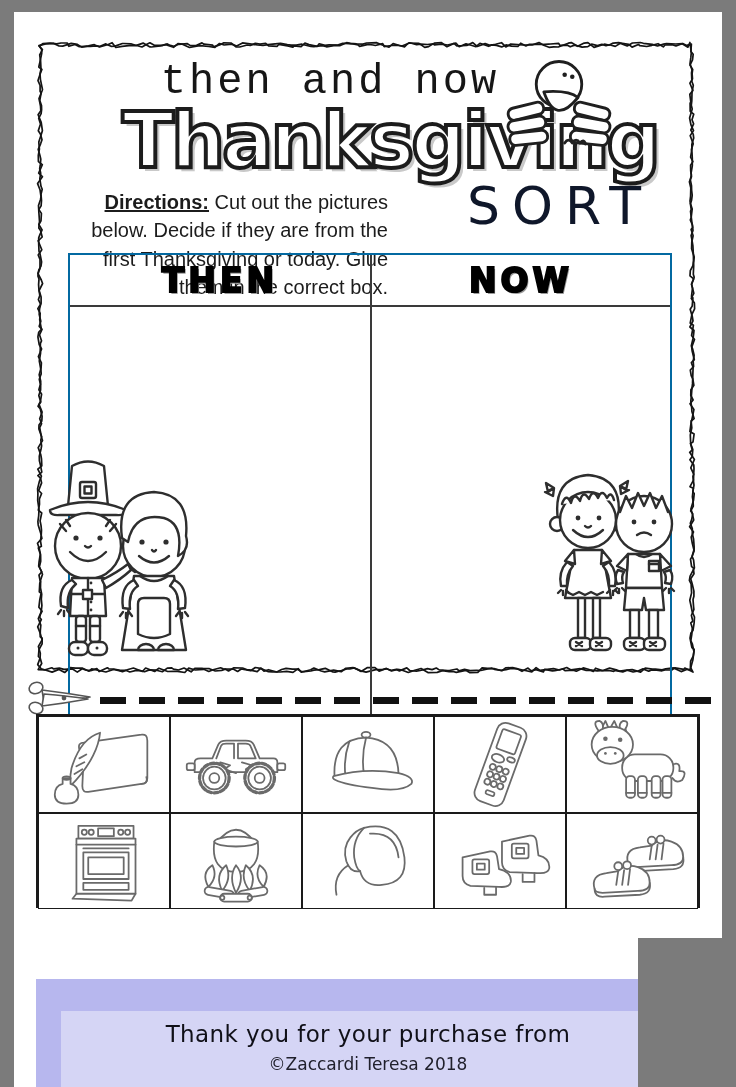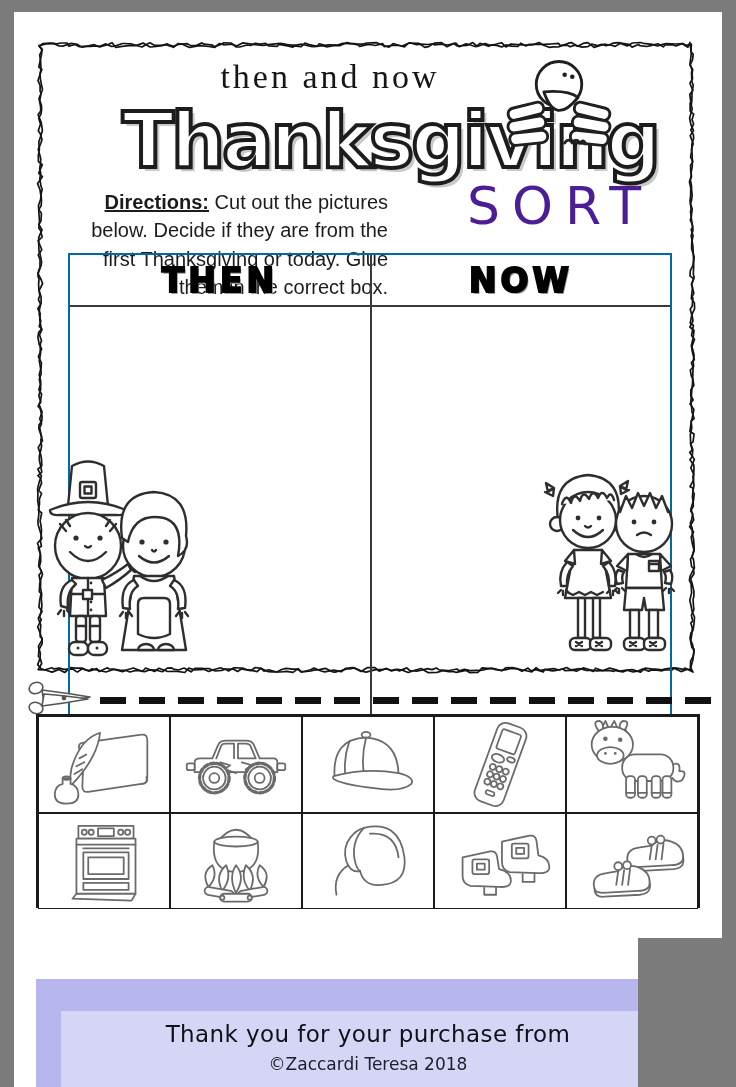--- a/index.html
+++ b/index.html
@@ -8,26 +8,26 @@
   }
   *{margin:0;padding:0;box-sizing:border-box;}
   html,body{width:736px;height:1087px;overflow:hidden;}
   body{background:var(--bg);font-family:"Liberation Sans",sans-serif;position:relative;}
   .card{position:absolute;background:var(--paper);}
   #sheet{left:14px;top:12px;width:708px;height:926px;}
   #sheet-border{position:absolute;left:0;top:0;width:708px;height:926px;pointer-events:none;}
   #sheet-border path{fill:none;stroke:#141414;stroke-width:1.7;stroke-linejoin:round;}
 
   .subtitle{position:absolute;left:126px;top:46px;width:380px;text-align:center;
-    font-family:Liberation Serif, serif;font-size:34px;font-weight:500;letter-spacing:3px;color:#161616;}
+    font-family:Liberation Mono, monospace;font-size:42px;font-weight:500;letter-spacing:3px;color:#161616;}
   .big-title{position:absolute;left:76px;top:84px;width:600px;text-align:center;
     font-family:"DejaVu Sans",sans-serif;font-size:76px;font-weight:800;letter-spacing:-3px;
     color:#fff;-webkit-text-stroke:4px #1c1c1c;text-shadow:4px 4px 0 #c9c9c9;}
   .sort-title{position:absolute;left:416px;top:164px;width:260px;text-align:center;
-    font-family:"DejaVu Sans",sans-serif;font-size:52px;font-weight:500;letter-spacing:12px;color:#4c1d95;}
+    font-family:"DejaVu Sans",sans-serif;font-size:52px;font-weight:500;letter-spacing:12px;color:#0f172a;}
   #turkey{position:absolute;left:486px;top:40px;width:118px;height:128px;}
 
   .directions{position:absolute;left:52px;top:176px;width:322px;text-align:right;
     font-size:20px;line-height:1.42;color:#1c1c1c;}
   .directions b{text-decoration:underline;}
 
   .sort-table{position:absolute;left:54px;top:241px;width:604px;height:510px;
     border:2px solid #0369a1;display:flex;}
   .sort-col{width:50%;height:100%;display:flex;flex-direction:column;}
   .sort-col + .sort-col{border-left:2px solid #3a3a3a;}

